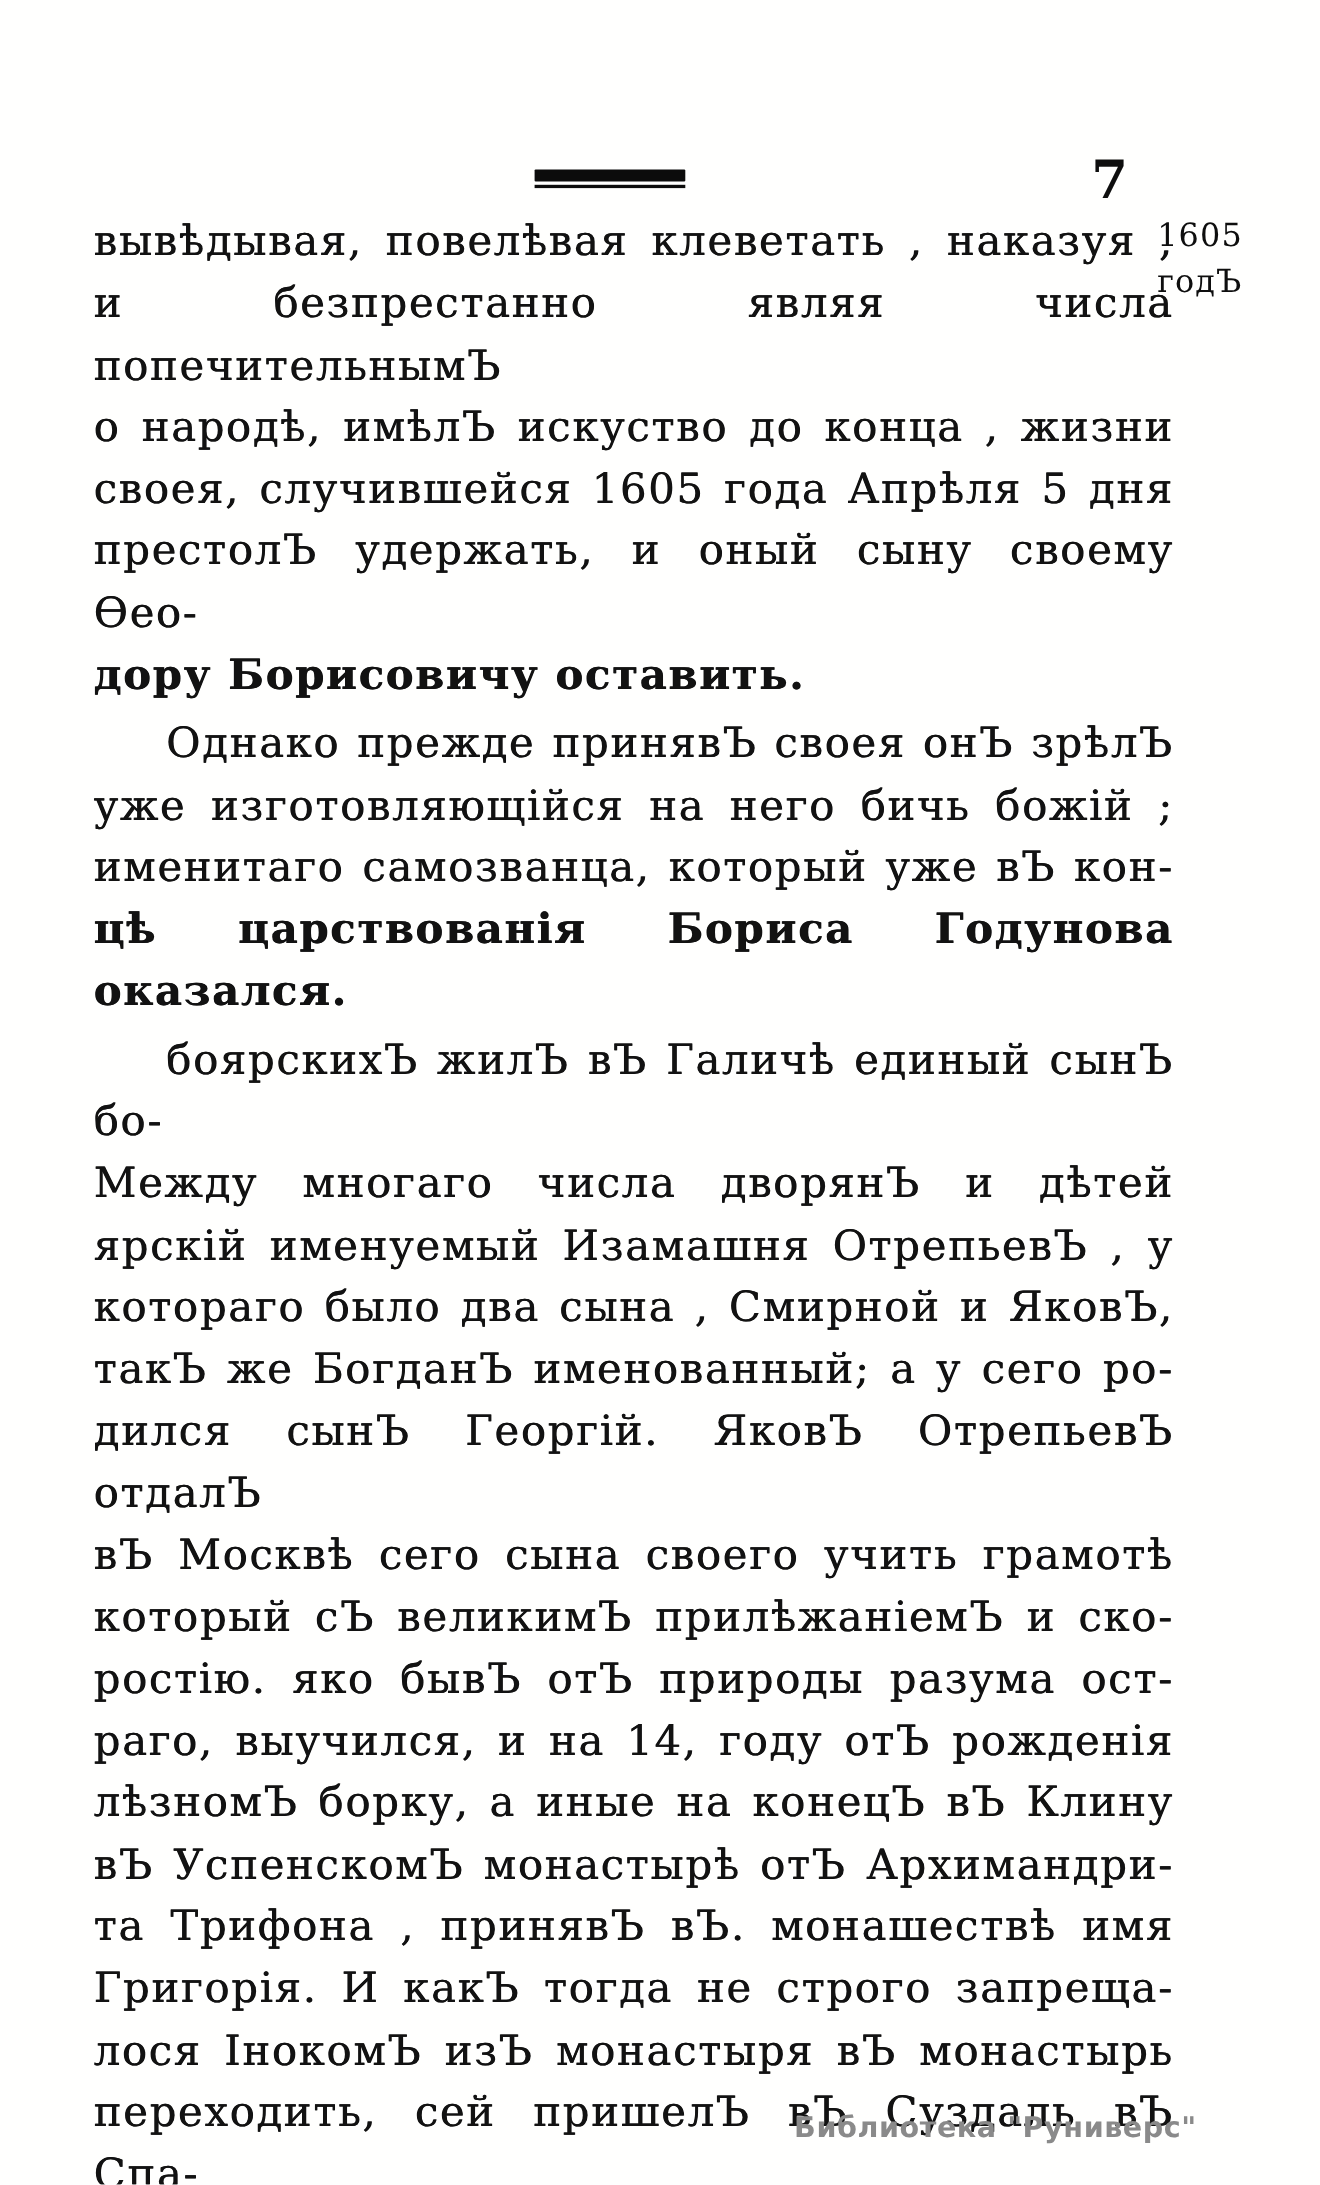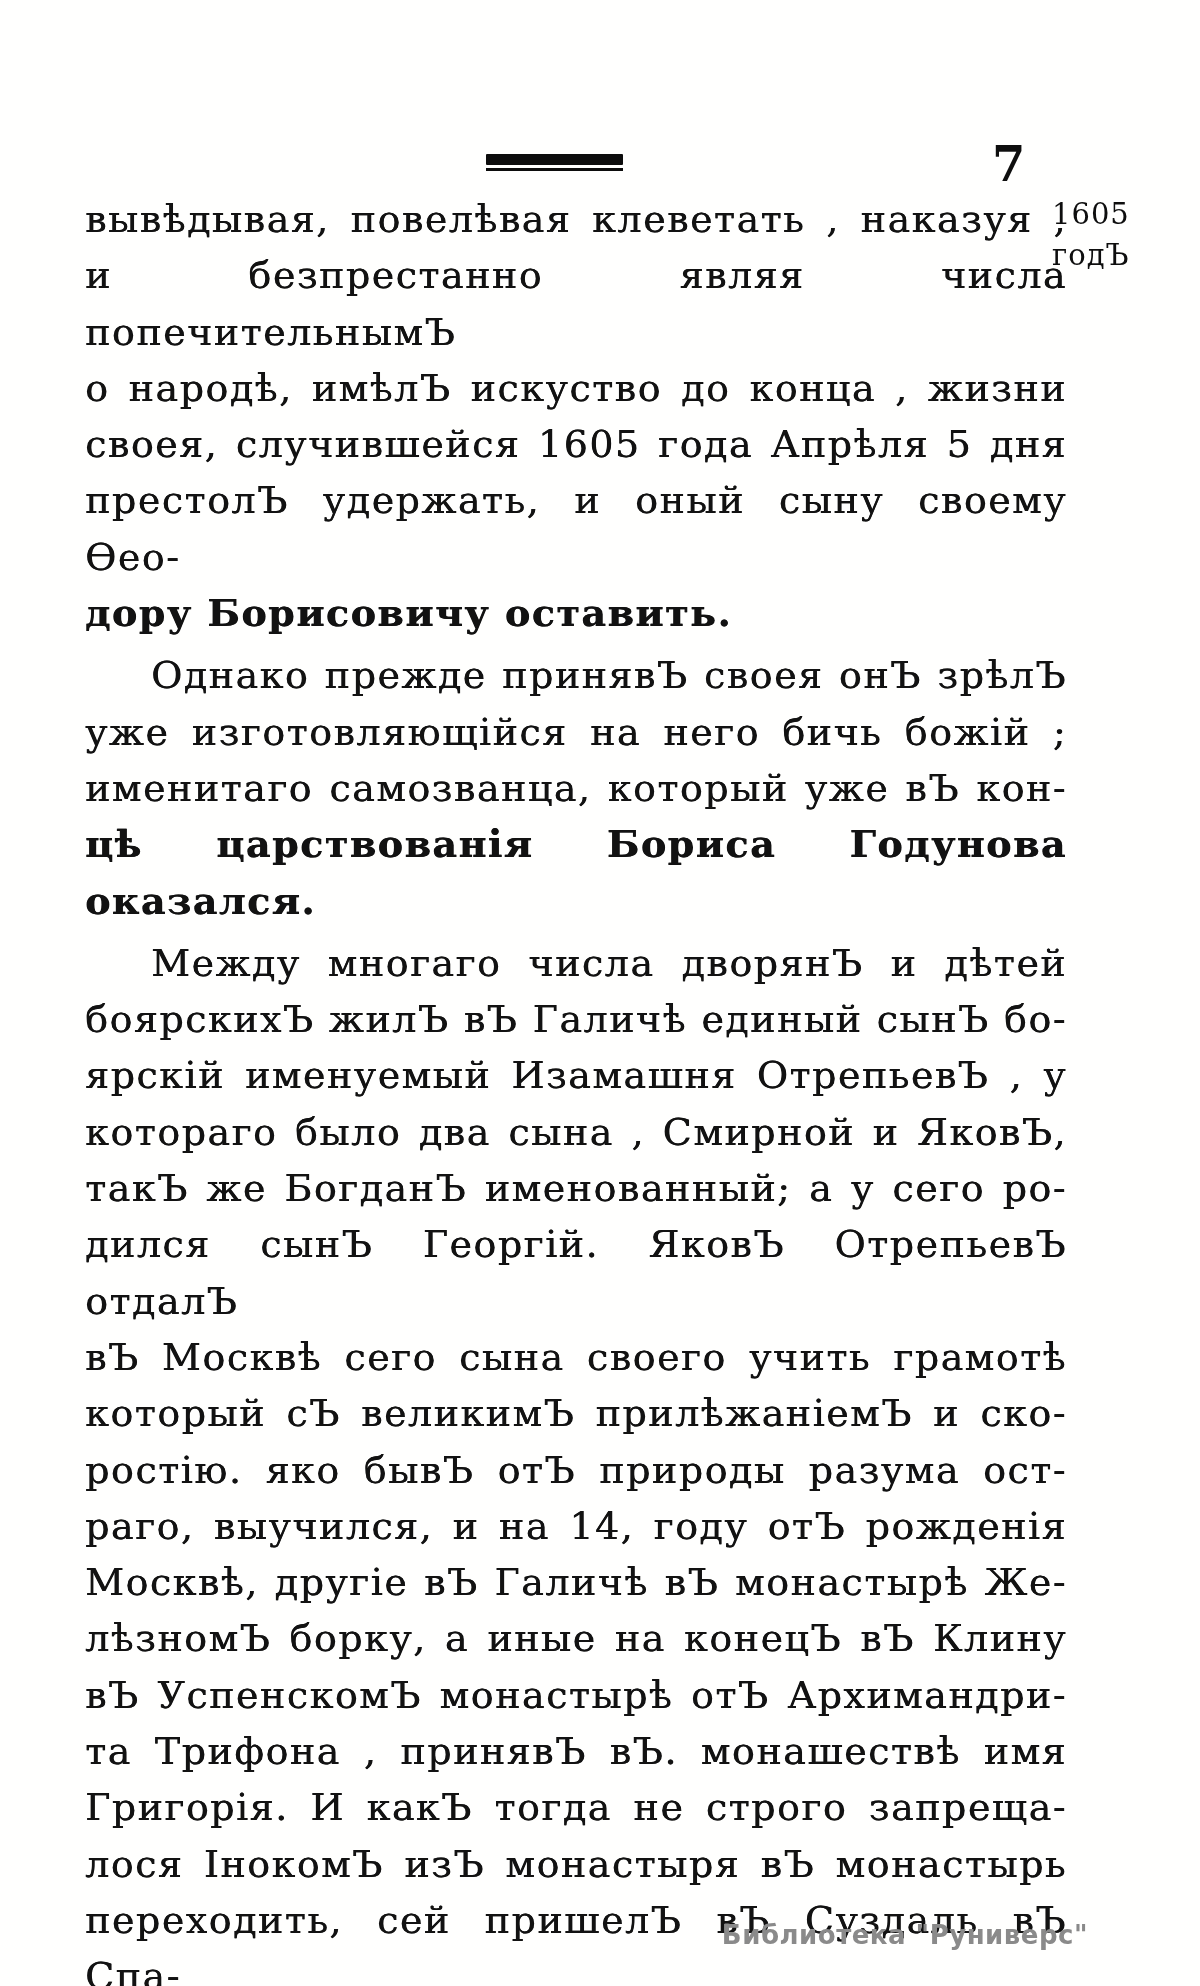--- a/index.html
+++ b/index.html
@@ -113,31 +113,30 @@
         <div class="line">престолЪ удержать, и оный сыну своему Ѳео-</div>
         <div class="line line-end">дору Борисовичу оставить.</div>
       </div>
       <div class="paragraph indent">
         <div class="line">Однако прежде принявЪ своея онЪ зрѣлЪ</div>
         <div class="line">уже изготовляющійся на него бичь божій ;</div>
         <div class="line">именитаго самозванца, который уже вЪ кон-</div>
         <div class="line line-end">цѣ царствованія Бориса Годунова оказался.</div>
       </div>
       <div class="paragraph indent">
+        <div class="line">боярскихЪ жилЪ вЪ Галичѣ единый сынЪ бо-</div>
         <div class="line">Между многаго числа дворянЪ и дѣтей</div>
-        <div class="line">боярскихЪ жилЪ вЪ Галичѣ единый сынЪ бо-</div>
         <div class="line">ярскій именуемый Изамашня ОтрепьевЪ , у</div>
         <div class="line">котораго было два сына , Смирной и ЯковЪ,</div>
         <div class="line">такЪ же БогданЪ именованный; а у сего ро-</div>
         <div class="line">дился сынЪ Георгій. ЯковЪ ОтрепьевЪ отдалЪ</div>
         <div class="line">вЪ Москвѣ сего сына своего учить грамотѣ</div>
         <div class="line">который сЪ великимЪ прилѣжаніемЪ и ско-</div>
         <div class="line">ростію. яко бывЪ отЪ природы разума ост-</div>
         <div class="line">раго, выучился, и на 14, году отЪ рожденія</div>
-        <div class="line">Москвѣ, другіе вЪ Галичѣ вЪ монастырѣ Же-</div>
         <div class="line">лѣзномЪ борку, а иные на конецЪ вЪ Клину</div>
         <div class="line">вЪ УспенскомЪ монастырѣ отЪ Архимандри-</div>
         <div class="line">та Трифона , принявЪ вЪ. монашествѣ имя</div>
         <div class="line">Григорія. И какЪ тогда не строго запреща-</div>
         <div class="line">лося ІнокомЪ изЪ монастыря вЪ монастырь</div>
         <div class="line">переходить, сей пришелЪ вЪ Суздаль вЪ Спа-</div>
       </div>
     </div>
 
   <div class="watermark">Библиотека "Руниверс"</div>

